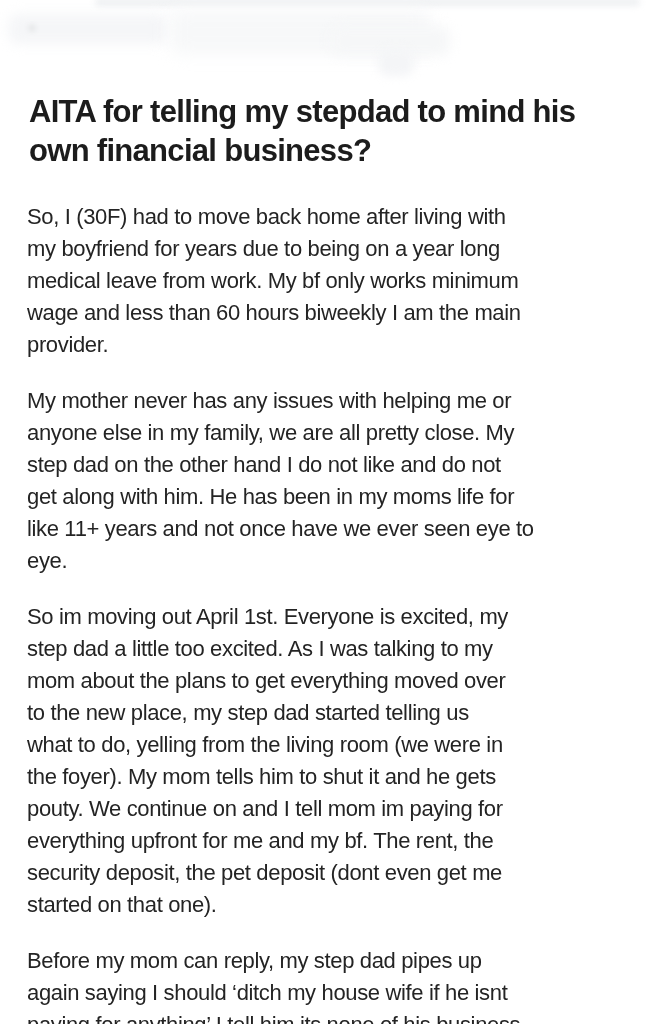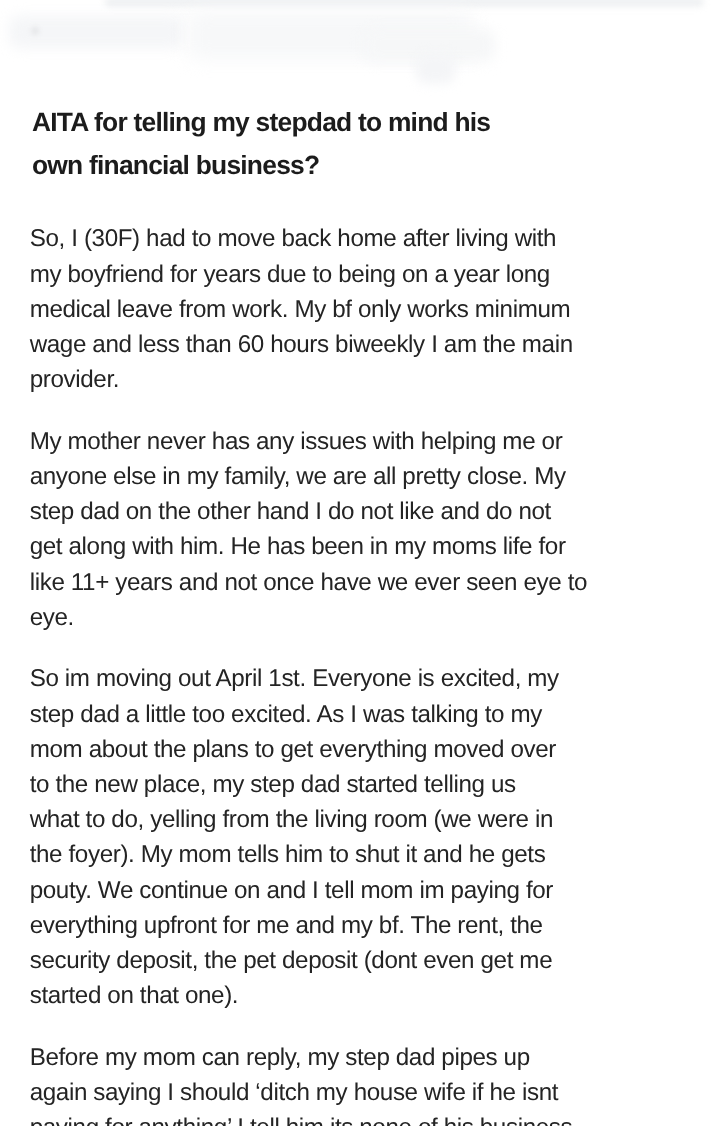--- a/index.html
+++ b/index.html
@@ -38,21 +38,21 @@
   .blob.b2     { left: 170px; top: 10px; width: 260px; height: 44px; background: #f7f8f9; filter: blur(8px); }
   .blob.b3     { left: 330px; top: 26px; width: 120px; height: 30px; background: #f6f7f8; }
   .blob.b4     { left: 378px; top: 48px; width: 36px;  height: 28px; background: #f4f5f7; filter: blur(5px); }
   .blob.dot    { left: 28px;  top: 24px; width: 8px;   height: 8px;  background: #e8e9eb; filter: blur(2px); border-radius: 50%; }
 
   .post-title {
     position: absolute;
     left: 29px;
     top: 92px;
     width: 620px;
-    font-size: 24px;
+    font-size: 31px;
     font-weight: 700;
     line-height: 39px;
     letter-spacing: -0.7px;
     color: var(--title-color);
     white-space: pre;
   }
   .post-body {
     position: absolute;
     left: 27px;
     top: 201px;

